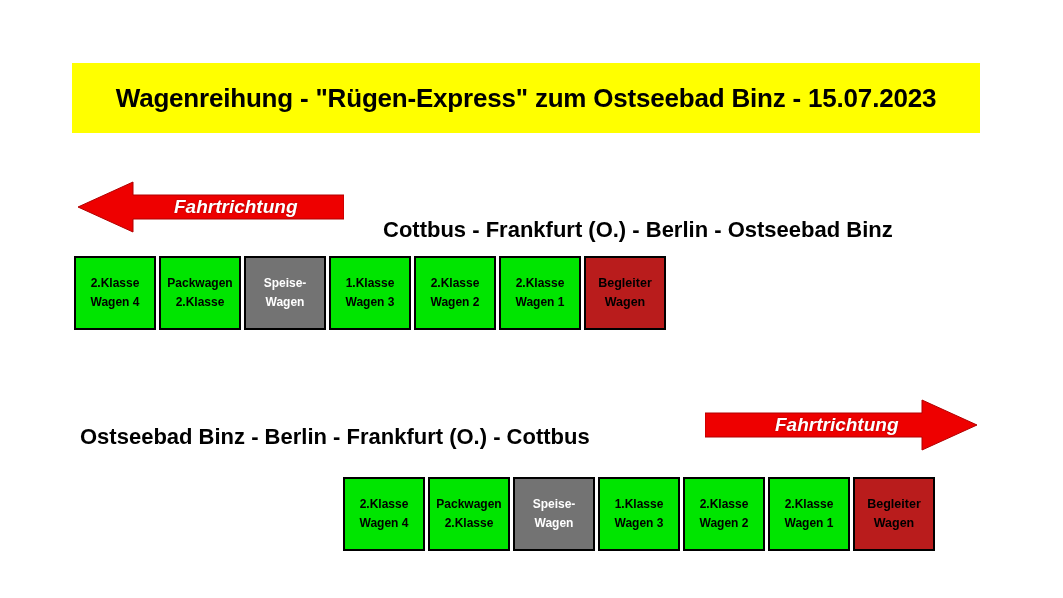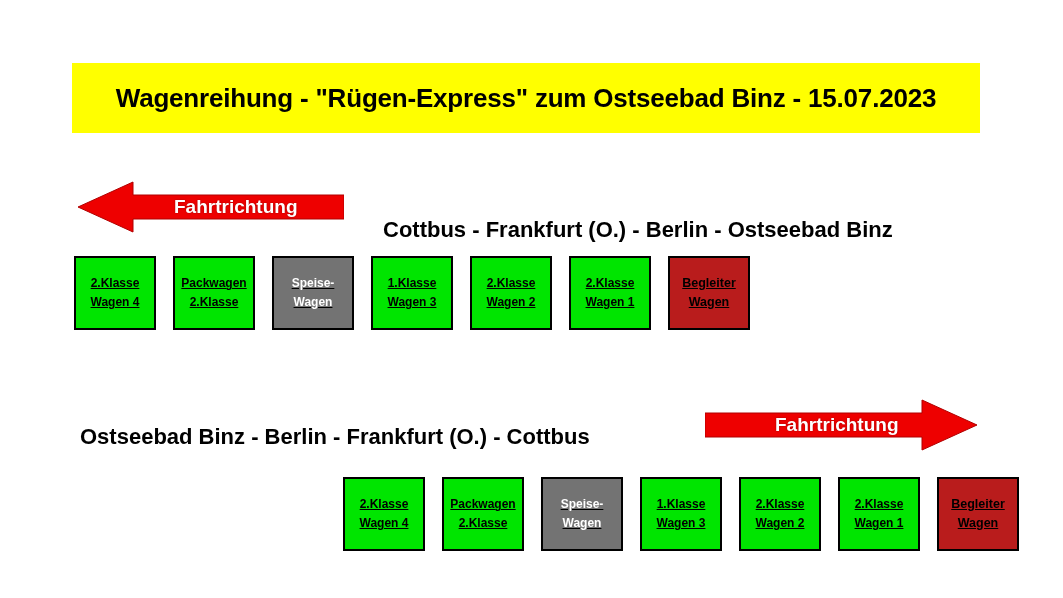--- a/index.html
+++ b/index.html
@@ -50,20 +50,21 @@
     white-space: nowrap;
     margin-top: 24px;
   }
   .route-top  { left: 383px; top: 193px; }
   .route-bottom { left: 80px; top: 400px; }
 
   
   .arrow-wrap {
     position: absolute;
     height: 58px;
+    font-style: italic;
   }
   .arrow-left  { left: 78px;  top: 178px; width: 266px; }
   .arrow-right { left: 705px; top: 396px; width: 272px; }
 
   .arrow-wrap svg {
     display: block;
     width: 100%;
     height: 100%;
   }
   .arrow-label {
@@ -79,23 +80,22 @@
     white-space: nowrap;
     pointer-events: none;
   }
   .arrow-left .arrow-label  { left: 96px; }
   .arrow-right .arrow-label { left: 70px; }
 
   
   .wagon-row {
     position: absolute;
     display: flex;
-    gap: 17px;
+    gap: 3px;
     height: 74px;
-    text-decoration: underline;
   }
   .row-top    { left: 74px;  top: 256px; }
   .row-bottom { left: 343px; top: 477px; }
 
   .wagon {
     box-sizing: border-box;
     width: 82px;
     height: 74px;
     border: 2px solid #000000;
     display: flex;

